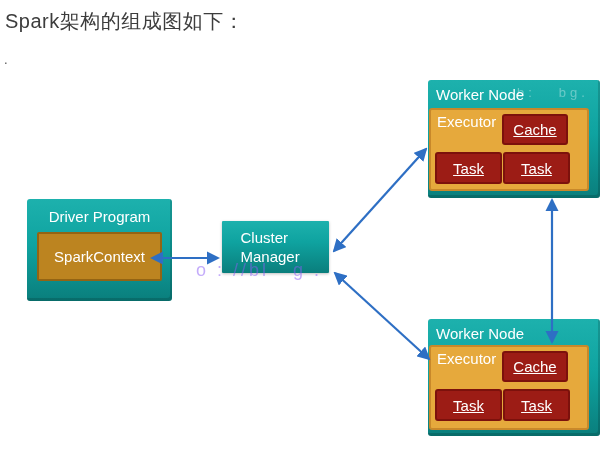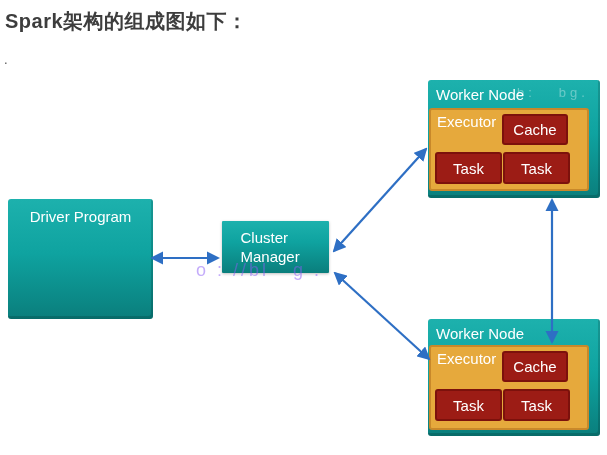--- a/index.html
+++ b/index.html
@@ -10,33 +10,33 @@
     --arrow-blue:#2E6FC4; --title-text:#3D3D3D; --white:#FFFFFF;
   }
   html,body{margin:0;padding:0;}
   body{
     width:607px;height:455px;position:relative;background:#ffffff;
     font-family:"Liberation Sans","DejaVu Sans",sans-serif;
     overflow:hidden;
   }
   .page-title{
     position:absolute;left:5px;top:8px;
-    font-size:20px;font-weight:bold;color:var(--title-text);
+    font-size:20px;font-weight:normal;color:var(--title-text);
     letter-spacing:0.5px;
   }
   .stray-dot{
     position:absolute;left:4px;top:52px;font-size:13px;color:#555;
   }
   
   .teal-box{
     position:absolute;border-radius:3px;
     background:linear-gradient(180deg,var(--teal-light) 0%,var(--teal) 45%,var(--teal-dark) 100%);
     box-shadow:inset -2px -3px 0 rgba(0,0,0,0.15);
   }
-  .driver-box{left:8px;top:199px;width:145px;height:120px;}
+  .driver-box{left:27px;top:199px;width:145px;height:102px;}
   .driver-label{
     display:block;text-align:center;margin-top:9px;
     color:var(--white);font-size:15px;
   }
   .sparkctx-box{
     position:absolute;left:10px;top:33px;width:121px;height:45px;
     background:var(--gold);border:2px solid var(--gold-dark);border-radius:2px;
     display:flex;align-items:center;justify-content:center;
     color:var(--white);font-size:15px;
   }
@@ -62,21 +62,21 @@
   }
   .worker-top .executor-box{top:28px;height:79px;}
   .worker-bottom .executor-box{top:26px;height:81px;}
   .executor-label{
     position:absolute;left:6px;top:3px;color:var(--white);font-size:15px;
   }
   .red-box{
     position:absolute;background:var(--dark-red);
     border:2px solid var(--dark-red-border);border-radius:3px;
     display:flex;align-items:center;justify-content:center;
-    color:var(--white);font-size:15px;
+    color:var(--white);font-size:15px;text-decoration:underline;
   }
   .cache-box{left:71px;top:4px;width:62px;height:27px;}
   .task-one{left:4px;top:42px;width:63px;height:28px;}
   .task-two{left:72px;top:42px;width:63px;height:28px;}
   
   .arrows{
     position:absolute;left:0;top:0;width:607px;height:455px;
     z-index:5;pointer-events:none;
   }
   .arrow-line{stroke:var(--arrow-blue);stroke-width:2.2;}
@@ -94,20 +94,23 @@
   }
 </style>
 </head>
 <body>
 
 <div class="page-title">Spark架构的组成图如下：</div>
 <div class="stray-dot">.</div>
 
 <div class="teal-box driver-box">
   <span class="driver-label">Driver Program</span>
+  <div class="sparkctx-box">
+    <span>SparkContext</span>
+  </div>
 </div>
 
 <div class="cluster-box">
   <span>Cluster Manager</span>
 </div>
 
 <div class="teal-box worker-box worker-top">
   <span class="worker-label">Worker Node</span>
   <div class="executor-box">
     <span class="executor-label">Executor</span>

